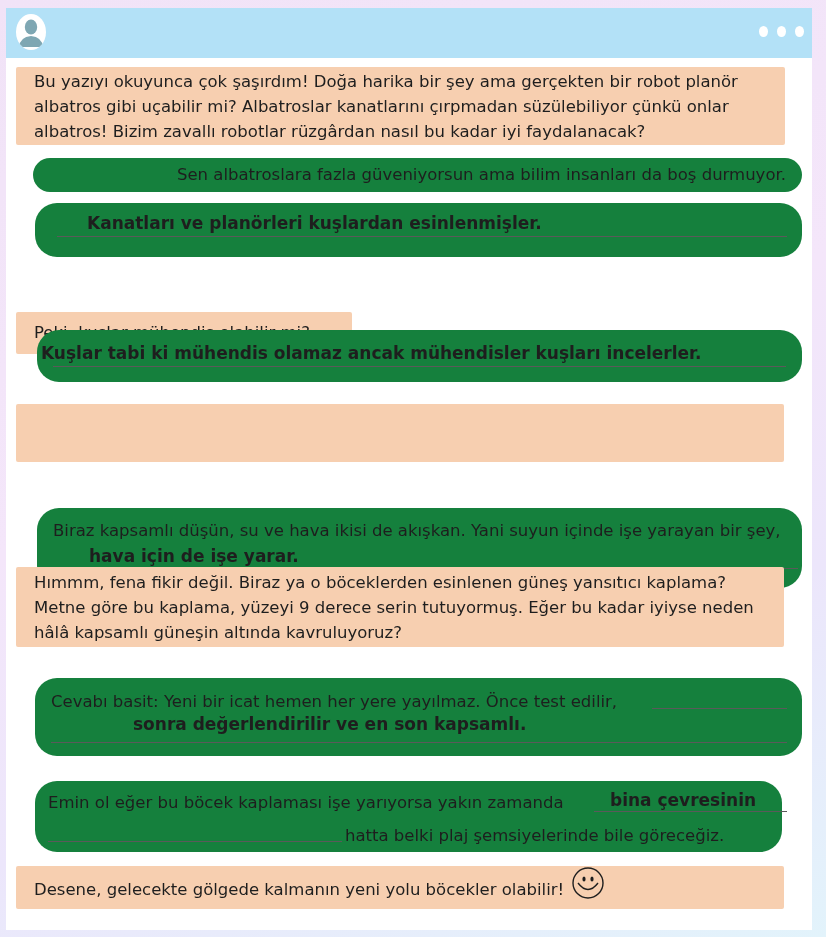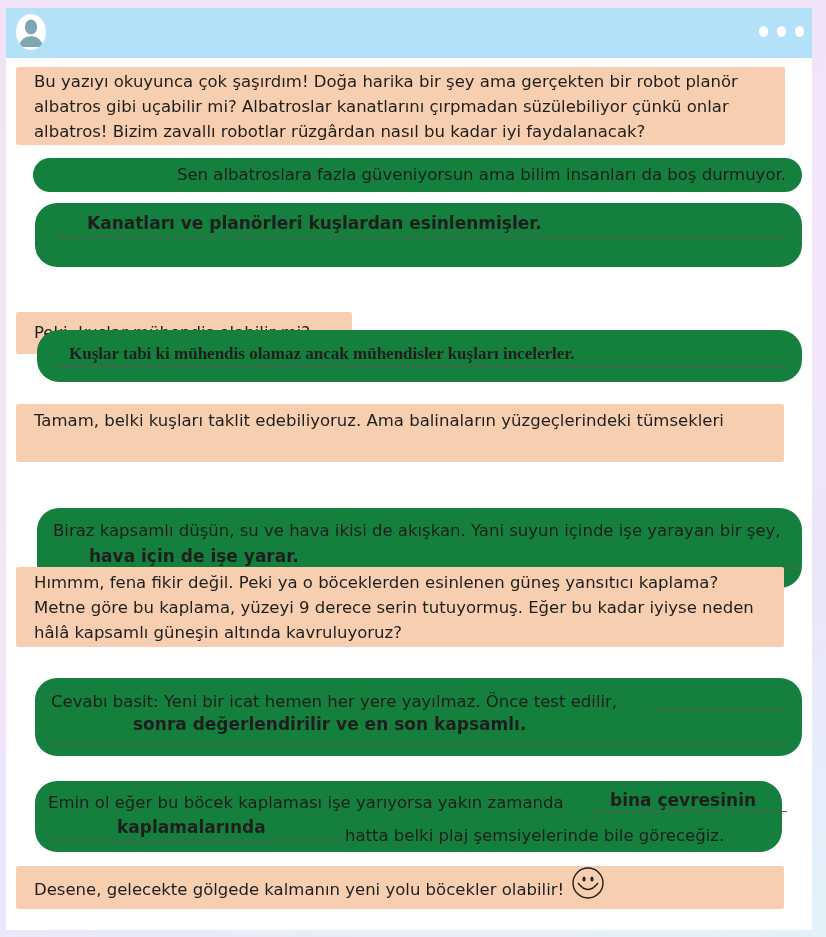--- a/index.html
+++ b/index.html
@@ -54,62 +54,60 @@
 <div class="bubble peach" style="left:16px; top:67px; width:769px; height:78px; padding-top:2px;">
   <div class="line">Bu yazıyı okuyunca çok şaşırdım! Doğa harika bir şey ama gerçekten bir robot planör</div>
   <div class="line">albatros gibi uçabilir mi? Albatroslar kanatlarını çırpmadan süzülebiliyor çünkü onlar</div>
   <div class="line">albatros! Bizim zavallı robotlar rüzgârdan nasıl bu kadar iyi faydalanacak?</div>
 </div>
 
 <div class="bubble gray" style="left:33px; top:158px; width:769px; height:34px; padding-top:4px; text-align:right;">
   <div class="line">Sen albatroslara fazla güveniyorsun ama bilim insanları da boş durmuyor.</div>
 </div>
 
-<div class="bubble gray" style="left:35px; top:203px; width:767px; height:64px;">
+<div class="bubble gray" style="left:35px; top:203px; width:767px; height:54px;">
   <div class="line bold" style="position:absolute; left:52px; top:8px;">Kanatları ve planörleri kuşlardan esinlenmişler.</div>
   <div class="rule" style="left:22px; top:33px; width:730px;"></div>
 </div>
 
 <div class="bubble peach" style="left:16px; top:268px; width:336px; height:42px; padding-top:8px;margin-top:44px;">
   <div class="line">Peki, kuşlar mühendis olabilir mi?</div>
 </div>
 
 <div class="bubble gray" style="left:37px; top:330px; width:765px; height:52px;">
-  <div class="line bold" style="position:absolute; left:32px; top:11px;font-family:Liberation Serif, serif;">Kuşlar tabi ki mühendis olamaz ancak mühendisler kuşları incelerler.</div>
+  <div class="line bold" style="position:absolute; left:4px; top:11px;">Kuşlar tabi ki mühendis olamaz ancak mühendisler kuşları incelerler.</div>
   <div class="rule" style="left:16px; top:36px; width:733px;"></div>
 </div>
 
 <div class="bubble peach" style="left:16px; top:404px; width:768px; height:58px; padding-top:4px;">
-  <div class="line">Tamam, belki kuşları taklit edebiliyoruz. Ama balinaların yüzgeçlerindeki tümsekleri</div>
 </div>
 
 <div class="bubble gray" style="left:37px; top:508px; width:765px; height:80px;">
   <div class="line" style="position:absolute; left:16px; top:10px;">Biraz kapsamlı düşün, su ve hava ikisi de akışkan. Yani suyun içinde işe yarayan bir şey,</div>
   <div class="line bold" style="position:absolute; left:52px; top:36px;">hava için de işe yarar.</div>
   <div class="rule" style="left:16px; top:60px; width:745px;"></div>
 </div>
 
 <div class="bubble peach" style="left:16px; top:567px; width:768px; height:80px; padding-top:3px;">
-  <div class="line">Hımmm, fena fikir değil. Peki ya o böceklerden esinlenen güneş yansıtıcı kaplama?</div>
+  <div class="line">Hımmm, fena fikir değil. Biraz ya o böceklerden esinlenen güneş yansıtıcı kaplama?</div>
   <div class="line">Metne göre bu kaplama, yüzeyi 9 derece serin tutuyormuş. Eğer bu kadar iyiyse neden</div>
   <div class="line">hâlâ kapsamlı güneşin altında kavruluyoruz?</div>
 </div>
 
 <div class="bubble gray" style="left:35px; top:678px; width:767px; height:78px;">
   <div class="line" style="position:absolute; left:16px; top:11px;">Cevabı basit: Yeni bir icat hemen her yere yayılmaz. Önce test edilir,</div>
   <div class="rule" style="left:617px; top:30px; width:135px;"></div>
   <div class="line bold" style="position:absolute; left:98px; top:34px;">sonra değerlendirilir ve en son kapsamlı.</div>
   <div class="rule" style="left:16px; top:64px; width:736px;"></div>
 </div>
 
 <div class="bubble gray" style="left:35px; top:781px; width:747px; height:71px;">
   <div class="line" style="position:absolute; left:13px; top:9px;">Emin ol eğer bu böcek kaplaması işe yarıyorsa yakın zamanda</div>
   <div class="line bold" style="position:absolute; left:575px; top:7px;">bina çevresinin</div>
   <div class="rule" style="left:559px; top:30px; width:193px;"></div>
-  <div class="line bold" style="position:absolute; left:82px; top:34px;">kaplamalarında</div>
   <div class="rule" style="left:13px; top:60px; width:294px;"></div>
   <div class="line" style="position:absolute; left:310px; top:42px;">hatta belki plaj şemsiyelerinde bile göreceğiz.</div>
 </div>
 
 <div class="bubble peach" style="left:16px; top:866px; width:768px; height:43px; padding-top:8px;">
   <span class="line">Desene, gelecekte gölgede kalmanın yeni yolu böcekler olabilir!</span>
   <span class="smiley">
     <svg width="34" height="34" viewBox="0 0 34 34" style="margin-top:-8px;">
       <circle cx="17" cy="17" r="15" fill="none" stroke="#1e1e1e" stroke-width="1.4"></circle>
       <ellipse cx="13" cy="13" rx="1.6" ry="2.6" fill="#1e1e1e"></ellipse>

